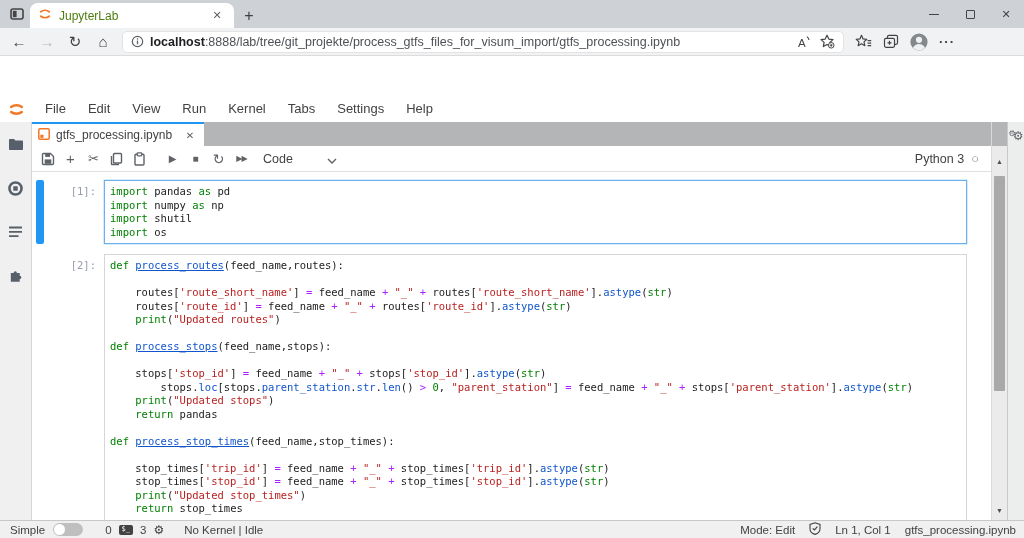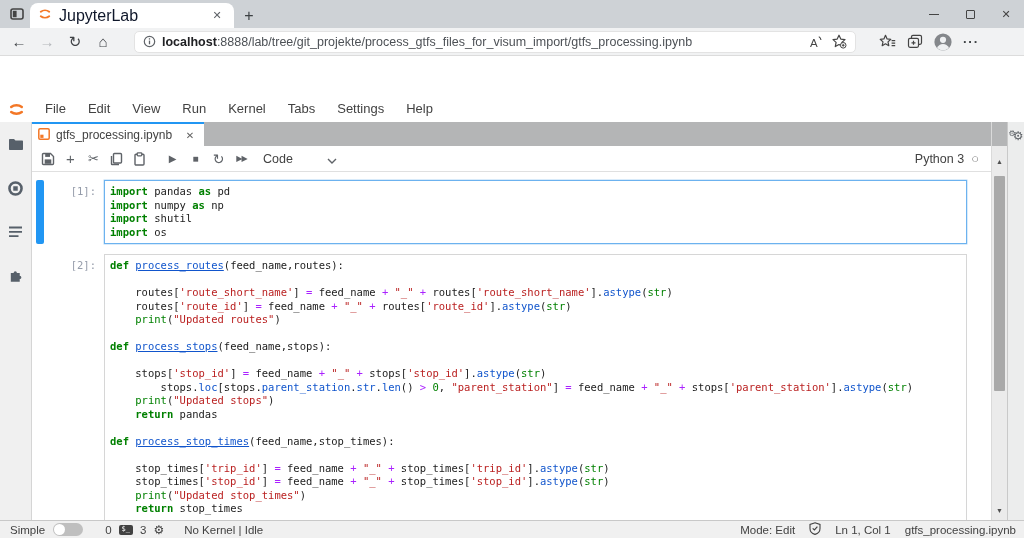--- a/index.html
+++ b/index.html
@@ -4,32 +4,32 @@
 <style>
   * { margin:0; padding:0; box-sizing:border-box; }
   html,body { width:1024px; height:538px; overflow:hidden; }
   body { font-family:"Liberation Sans", sans-serif; background:#fff; }
   .screen { width:1024px; height:538px; display:flex; flex-direction:column; position:relative; }
 
   
   .tabstrip { height:28px; background:#ced2d6; display:flex; align-items:flex-end; position:relative; flex:0 0 auto; }
   .tab-actions { width:26px; height:24px; display:flex; align-items:center; justify-content:center; margin:0 0 2px 4px; }
   .btab { width:204px; height:25px; background:#fff; border-radius:8px 8px 0 0; display:flex; align-items:center; padding:0 8px; gap:7px; }
-  .btab-title { font-size:16px; color:#0f172a; flex:1; white-space:nowrap; overflow:hidden; }
+  .btab-title { font-size:12px; color:#4d7c0f; flex:1; white-space:nowrap; overflow:hidden; }
   .tab-close, .newtab { color:#5f6368; font-size:11px; width:18px; height:18px; display:flex; align-items:center; justify-content:center; border-radius:4px; }
   .newtab { font-size:16px; margin:0 0 3px 6px; color:#3c4043; }
   .wincontrols { position:absolute; right:0; top:0; height:28px; display:flex; }
   .wc { width:36px; height:28px; display:flex; align-items:center; justify-content:center; color:#444; font-size:11px; }
   .wc-min-bar { display:block; width:10px; border-top:1.2px solid #444; margin-top:1px; }
   .wc-max-box { display:block; width:9px; height:9px; border:1.1px solid #444; border-radius:1px; }
 
   .addressrow { height:28px; background:#f1f2f3; display:flex; align-items:center; padding:0 6px; gap:2px; border-bottom:1px solid #dcdcdc; flex:0 0 auto; }
   .navbtn { width:26px; height:24px; display:flex; align-items:center; justify-content:center; font-size:15px; color:#3f4246; }
   .navbtn.disabled { color:#b4b7ba; }
-  .addressbar { flex:1; max-width:722px; height:22px; background:#fff; border:1px solid #e3e3e3; border-radius:5px; display:flex; align-items:center; padding:0 8px; gap:6px; margin:0 16px; }
+  .addressbar { flex:1; max-width:722px; height:22px; background:#fff; border:1px solid #e3e3e3; border-radius:5px; display:flex; align-items:center; padding:0 8px; gap:6px; margin:0 4px; }
   .url { font-size:12.5px; color:#4d5156; white-space:nowrap; overflow:hidden; flex:1; }
   .url b { color:#202124; font-weight:600; }
   .pillicon { display:flex; align-items:center; justify-content:center; }
   .chromebtn { width:26px; height:24px; display:flex; align-items:center; justify-content:center; }
   .more-dots { font-size:13px; color:#3c4043; letter-spacing:1px; font-weight:bold; }
 
   
   .menubar { height:26px; background:#fff; display:flex; align-items:center; padding-left:6px; flex:0 0 auto;margin-top:40px; }
   .jlogo { width:20px; height:18px; display:flex; align-items:center; justify-content:center; margin-right:8px; }
   .menuitem { font-size:13px; color:#424242; padding:0 11px; line-height:26px; }
@@ -64,21 +64,21 @@
   
   .cell { display:flex; margin:0 24px 10px 4px; }
   .cell.active .collapser { background:var(--collapser,#2196f3); }
   .cell:first-child { margin-top:8px; }
   .collapser { width:8px; border-radius:2px; margin-right:0; flex:0 0 auto; }
   .prompt { width:60px; flex:0 0 auto; text-align:right; padding:5px 8px 0 0;
             font-family:"DejaVu Sans Mono", monospace; font-size:10.5px; color:#959caa; }
   .editor { flex:1; border:1px solid #d6d6d6; background:#fff; padding:4px 5px; min-width:0; overflow:hidden; }
   .cell.active .editor { border:1px solid #6cb2ef; box-shadow:0 0 0 0.5px #b4d8f5; }
   .cm-line { font-family:"DejaVu Sans Mono", monospace; font-size:10.5px; line-height:13.5px; white-space:pre; color:var(--txt,#212121); }
-  .tk-k { color:var(--kw,#008000); font-weight:bold; }
+  .tk-k { color:var(--kw,#008000); font-weight:normal; }
   .tk-b { color:var(--fn,#008000); }
   .tk-s { color:var(--str,#BA2121); }
   .tk-o { color:var(--op,#AA22FF); }
   .tk-c { color:var(--cm,#408080); font-style:italic; }
   .tk-d { color:var(--def,#1155CC);text-decoration:underline; }
   .tk-p { color:var(--prop,#1155CC); }
   .tk-n { color:var(--num,#008000); }
   .tk-t { color:var(--txt,#212121); }
 
   

